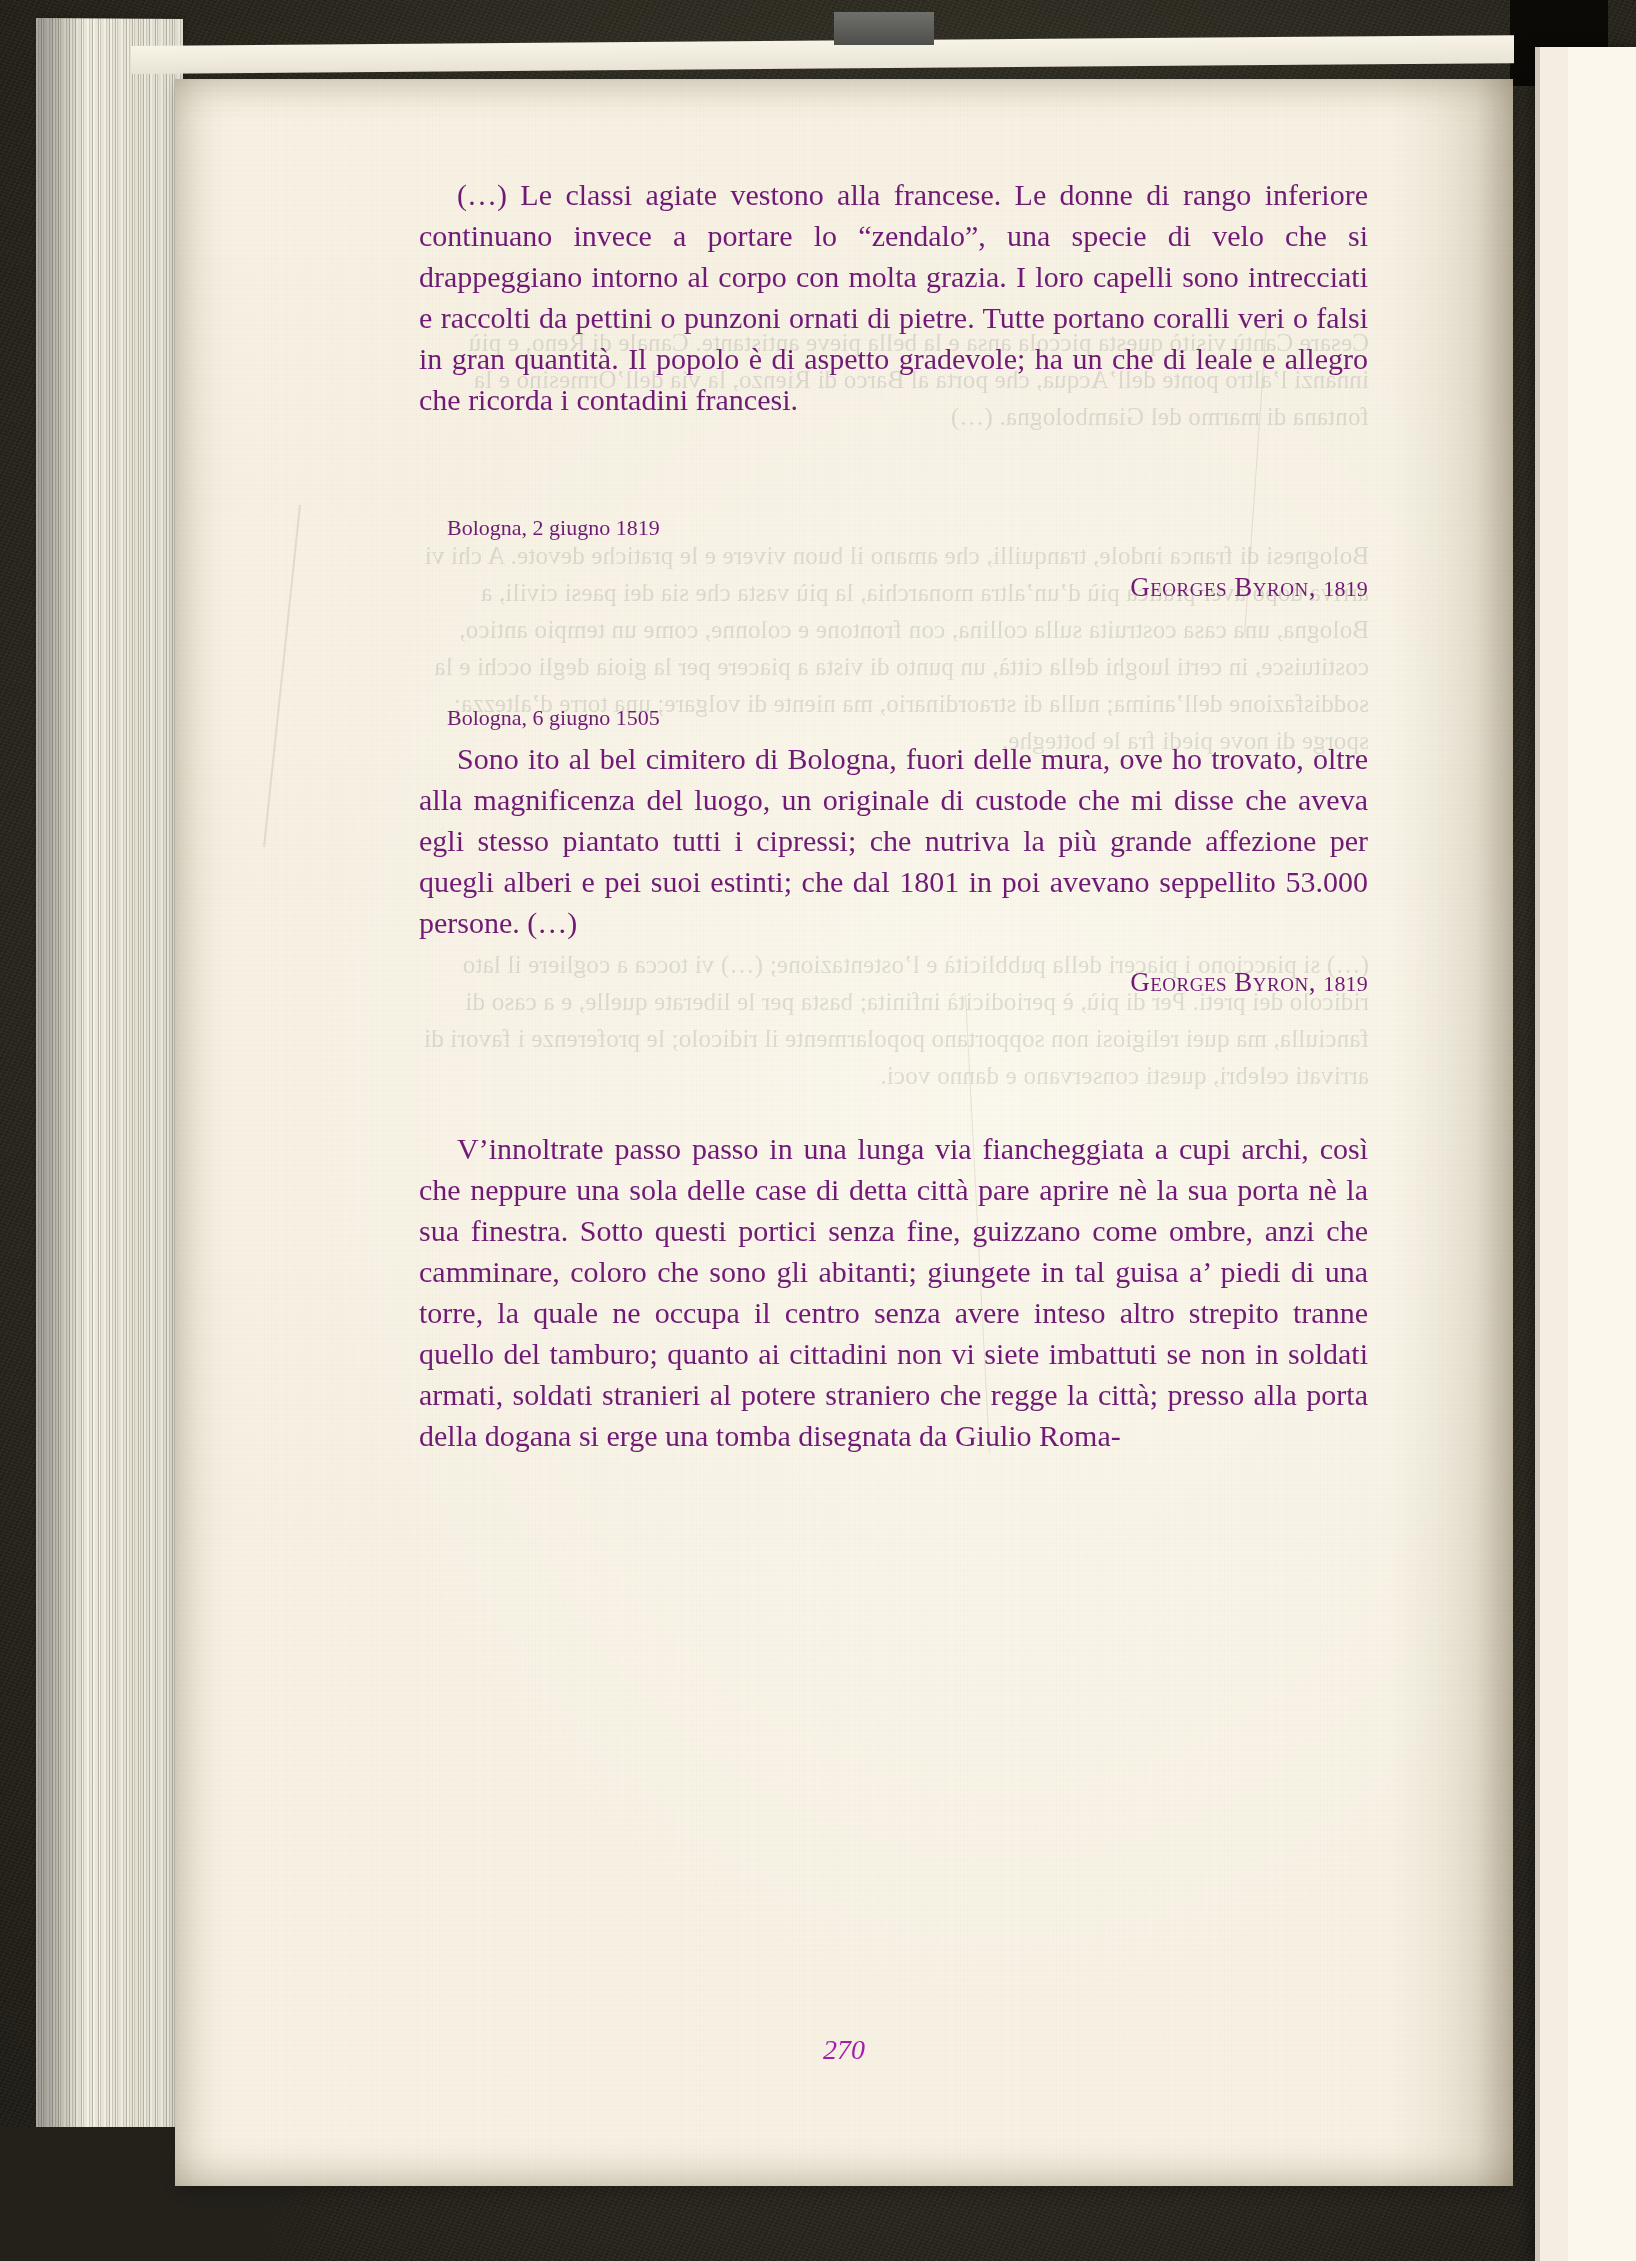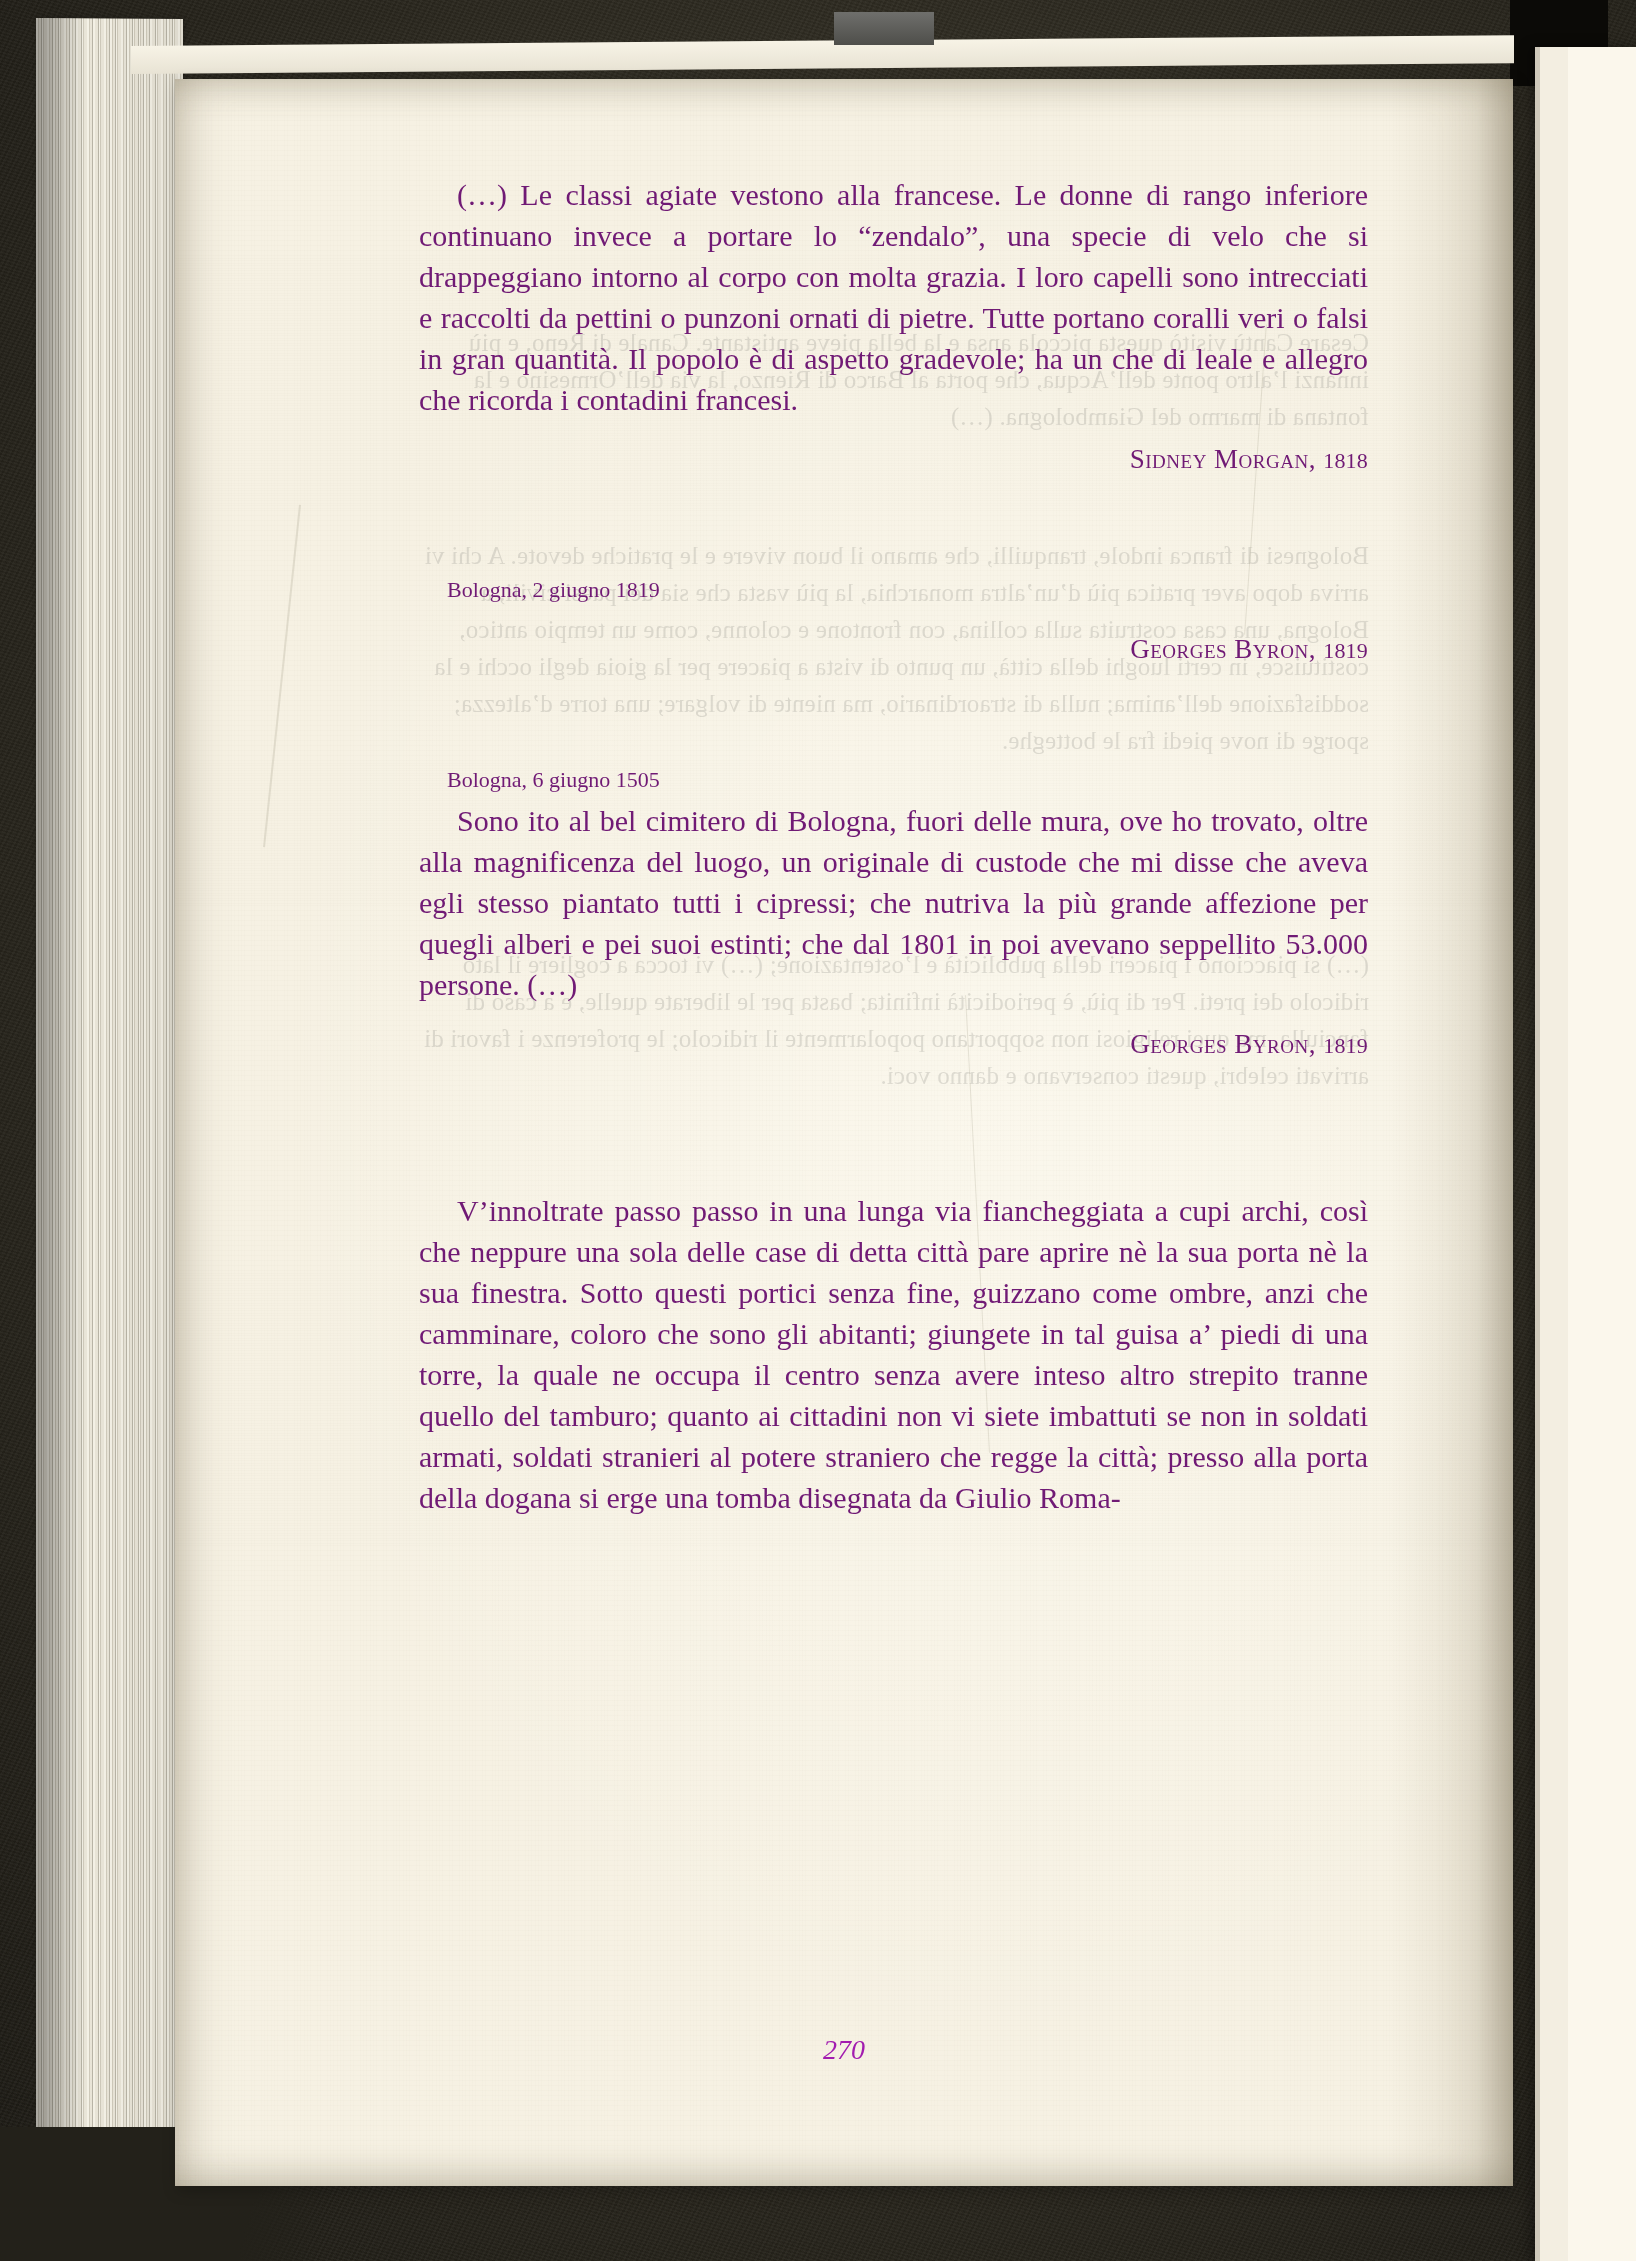--- a/index.html
+++ b/index.html
@@ -197,23 +197,20 @@
   <div class="showthrough" id="st-b">Bolognesi di franca indole, tranquilli, che amano il buon vivere e le pratiche devote. A chi vi arriva dopo aver pratica più d’un’altra monarchia, la più vasta che sia dei paesi civili, a Bologna, una casa costruita sulla collina, con frontone e colonne, come un tempio antico, costituisce, in certi luoghi della città, un punto di vista a piacere per la gioia degli occhi e la soddisfazione dell’anima; nulla di straordinario, ma niente di volgare; una torre d’altezza; sporge di nove piedi fra le botteghe.</div>
   <div class="showthrough" id="st-c">(…) si piacciono i piaceri della pubblicità e l’ostentazione; (…) vi tocca a cogliere il lato ridicolo dei preti. Per di più, è periodicità infinita; basta per le liberate quelle, e a caso di fanciulla, ma quei religiosi non sopportano popolarmente il ridicolo; le proferenze i favori di arrivati celebri, questi conservano e danno voci.</div>
 
   <div class="scratch" style="left:106px;top:425px;width:1.6px;height:344px;transform:rotate(6deg);"></div>
   <div class="scratch" style="left:802px;top:916px;width:0.8px;height:458px;transform:rotate(-3deg);"></div>
   <div class="scratch" style="left:1080px;top:245px;width:0.8px;height:311px;transform:rotate(4deg);"></div>
 
   <div id="typeblock">
 
     <p class="para">(…) Le classi agiate vestono alla francese. Le donne di rango inferiore continuano invece a portare lo “zendalo”, una specie di velo che si drappeggiano intorno al corpo con molta grazia. I loro capelli sono intrecciati e raccolti da pettini o punzoni ornati di pietre. Tutte portano coralli veri o falsi in gran quantità. Il popolo è di aspetto gradevole; ha un che di leale e allegro che ricorda i contadini francesi.</p>
-    <p class="attrib">
-      <span>Sidney Morgan</span><span>,&nbsp;</span><span class="yr">1818</span>
-    </p>
 
     <div class="gap-lg"></div>
 
     <p class="dateline">Bologna, 2 giugno 1819</p>
     <p class="attrib">
       <span>Georges Byron</span><span>,&nbsp;</span><span class="yr">1819</span>
     </p>
 
     <div class="gap-lg"></div>
 

